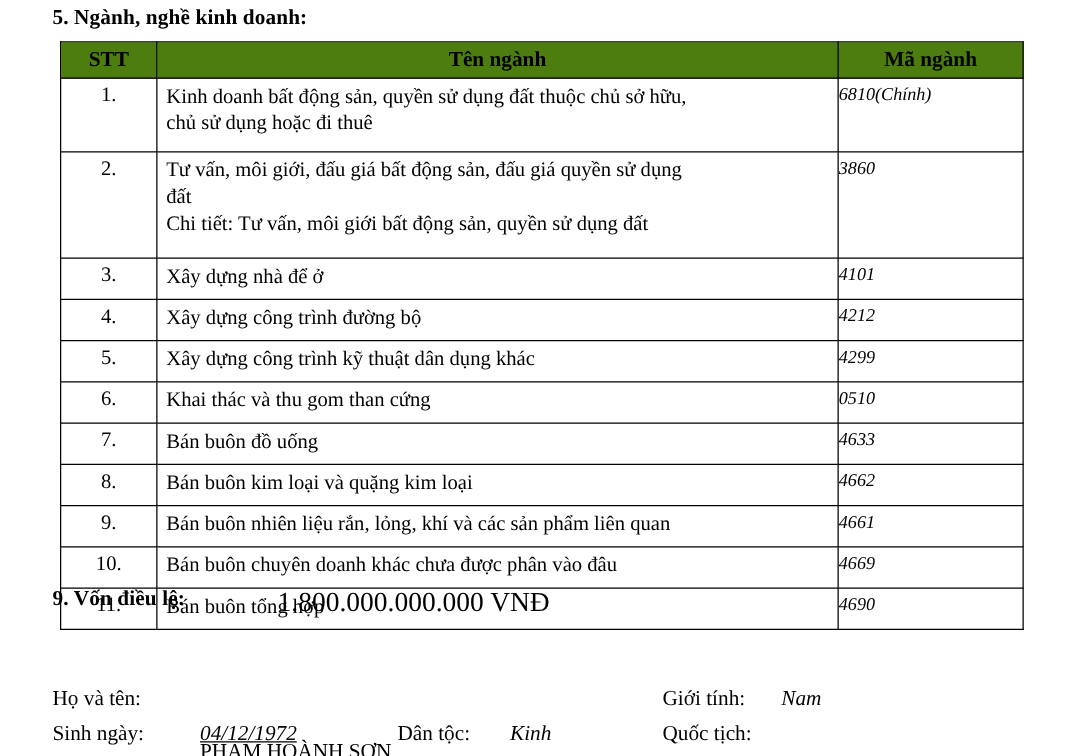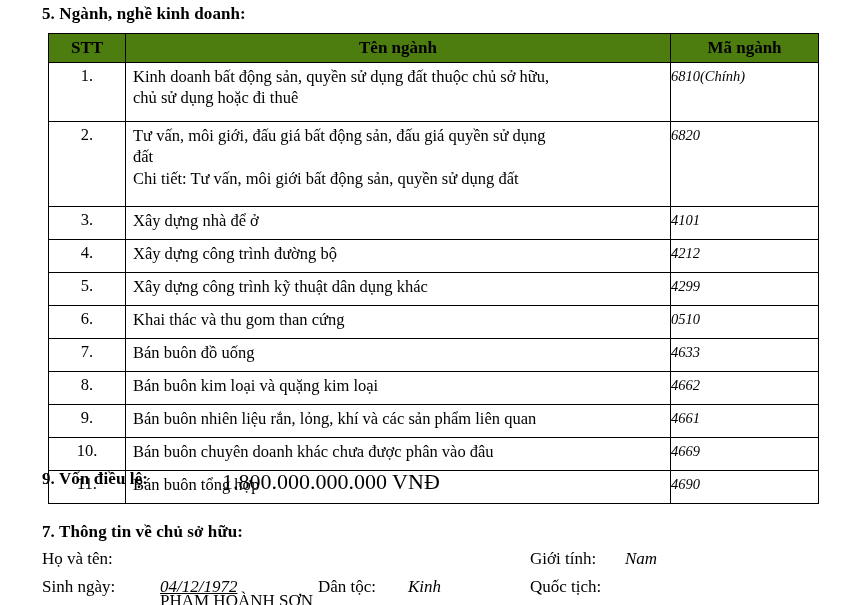--- a/index.html
+++ b/index.html
@@ -145,21 +145,21 @@
         </td>
         <td class="cell-code">6810(Chính)</td>
       </tr>
       <tr class="r-xtall">
         <td class="cell-stt">2.</td>
         <td class="cell-name">
           <span class="line">Tư vấn, môi giới, đấu giá bất động sản, đấu giá quyền sử dụng</span>
           <span class="line">đất</span>
           <span class="line">Chi tiết: Tư vấn, môi giới bất động sản, quyền sử dụng đất</span>
         </td>
-        <td class="cell-code">6820</td>
+        <td class="cell-code">3860</td>
       </tr>
       <tr class="r-norm">
         <td class="cell-stt">3.</td>
         <td class="cell-name">
           <span class="line">Xây dựng nhà để ở</span>
         </td>
         <td class="cell-code">4101</td>
       </tr>
       <tr class="r-norm">
         <td class="cell-stt">4.</td>
@@ -216,21 +216,20 @@
           <span class="line">Bán buôn tổng hợp</span>
         </td>
         <td class="cell-code">4690</td>
       </tr>
     </tbody>
   </table>
 
   <div class="section-heading" id="heading-6">9. Vốn điều lệ:</div>
   <div class="capital-value">1.800.000.000.000 VNĐ</div>
 
-  <div class="section-heading" id="heading-7">7. Thông tin về chủ sở hữu:</div>
 
   <div class="fld fld-label" id="lbl-name">Họ và tên:</div>
   <div class="fld fld-value upright" id="val-name">PHẠM HOÀNH SƠN</div>
 
   <div class="fld fld-label" id="lbl-gender">Giới tính:</div>
   <div class="fld fld-value" id="val-gender">Nam</div>
 
   <div class="fld fld-label" id="lbl-dob">Sinh ngày:</div>
   <div class="fld fld-value" id="val-dob">04/12/1972</div>
 

